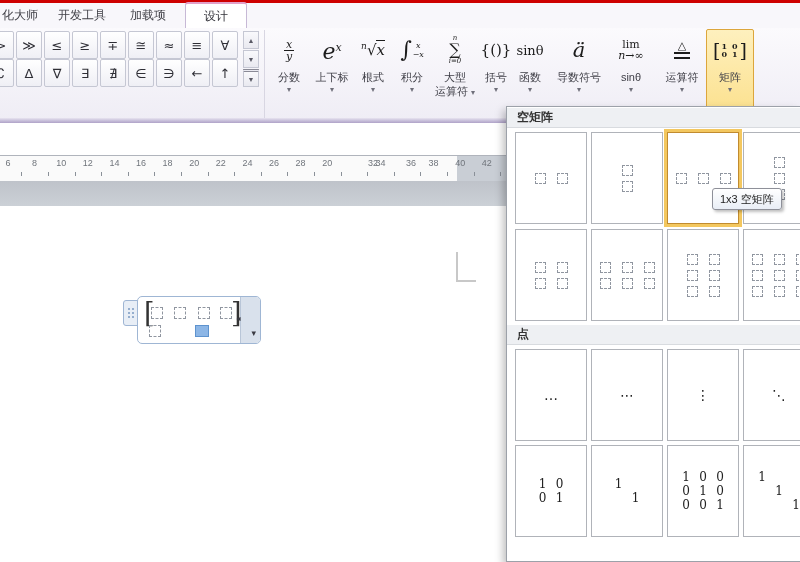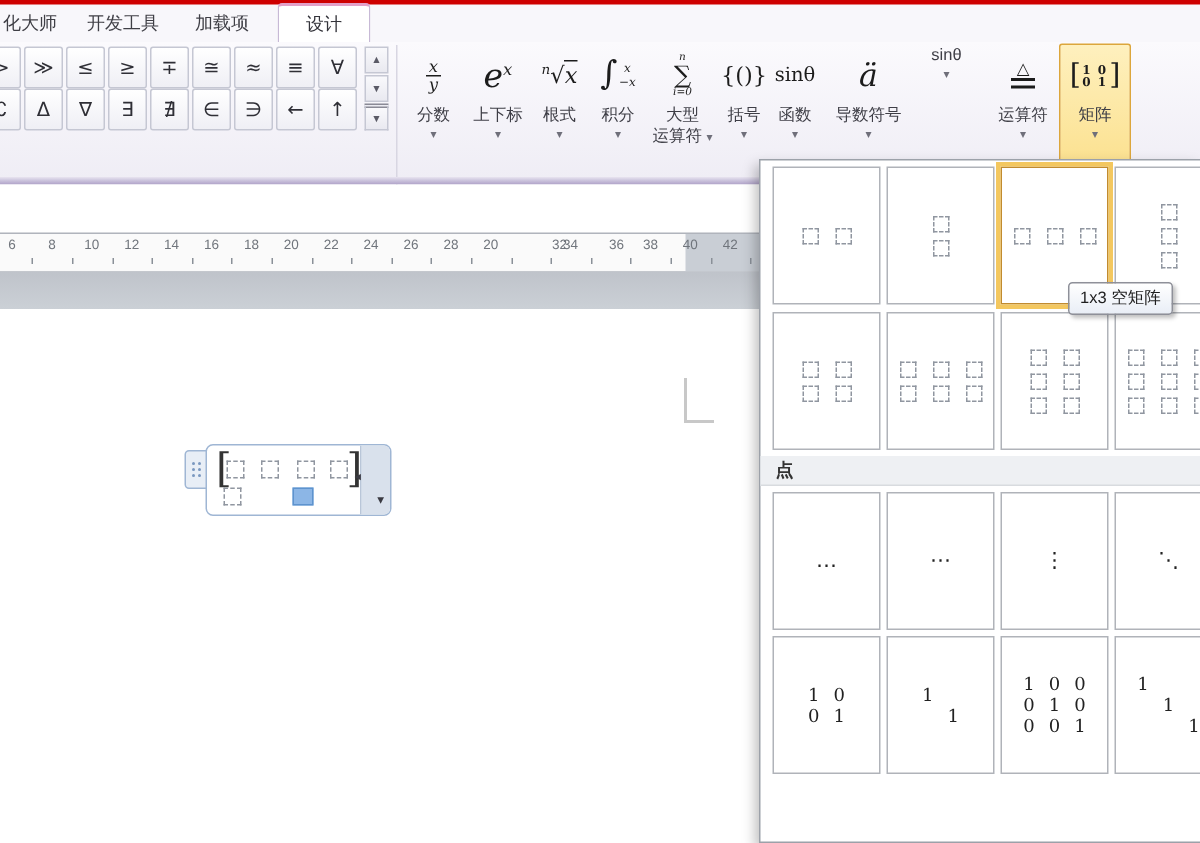--- a/index.html
+++ b/index.html
@@ -201,20 +201,26 @@
       <div class="glyph fng">sinθ</div>
       <div class="slabel">函数</div>
       <div class="sarrow">▾</div>
     </div>
     <div class="sbtn" style="left:556px;width:46px;">
       <div class="glyph accg">ä</div>
       <div class="slabel">导数符号</div>
       <div class="sarrow">▾</div>
     </div>
     <div class="sbtn" style="left:602px;width:58px;">
+      <div class="glyph">
+        <span class="limg">
+            <span>lim</span>
+            <span class="l2">n→∞</span>
+          </span>
+      </div>
       <div class="slabel">sinθ</div>
       <div class="sarrow">▾</div>
     </div>
     <div class="sbtn" style="left:660px;width:44px;">
       <div class="glyph">
         <span class="opg">
             <span class="tri">△</span>
             <span class="dbl"></span>
           </span>
       </div>
@@ -299,20 +305,21 @@
     <span class="eq-brk" style="left:93px;">]</span>
     <span class="ph" style="left:11px;top:28px;"></span>
     <span class="ph ph-sel" style="left:57px;top:28px;width:14px;"></span>
     <div class="eq-drop">
       <span class="la">◄</span>
       <span class="da">▾</span>
     </div>
   </div>
 
   <div class="panel" id="panel">
+      <div class="phead">空矩阵</div>
       <div class="tile-grid">
         <div class="tile">
           <div class="sq-grid" style="grid-template-columns: repeat(2, 11px);">
             <span class="sq"></span>
             <span class="sq"></span>
           </div>
         </div>
         <div class="tile">
           <div class="sq-grid" style="grid-template-columns: repeat(1, 11px);">
             <span class="sq"></span>

